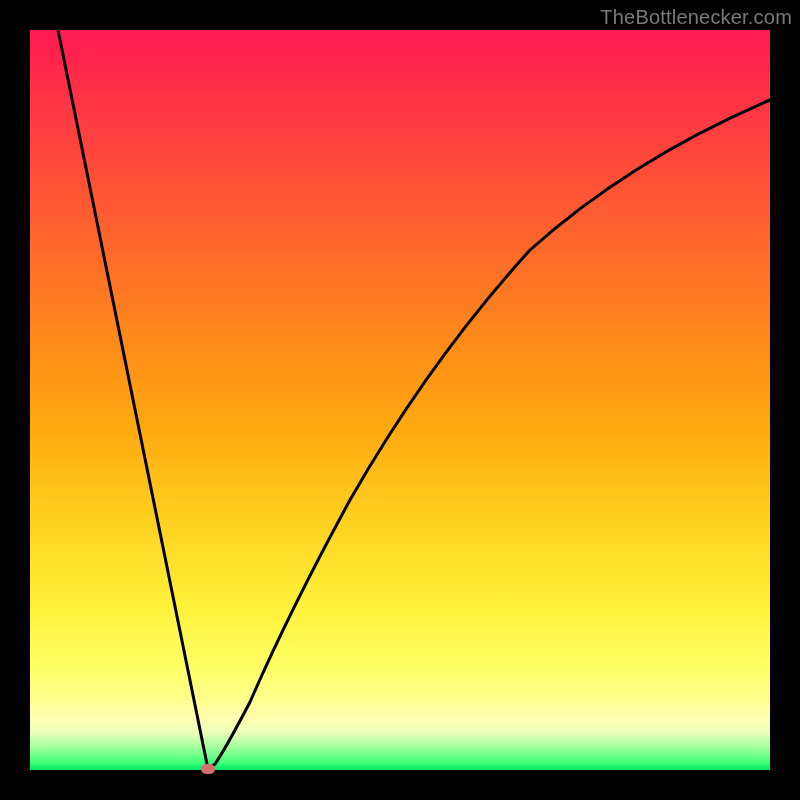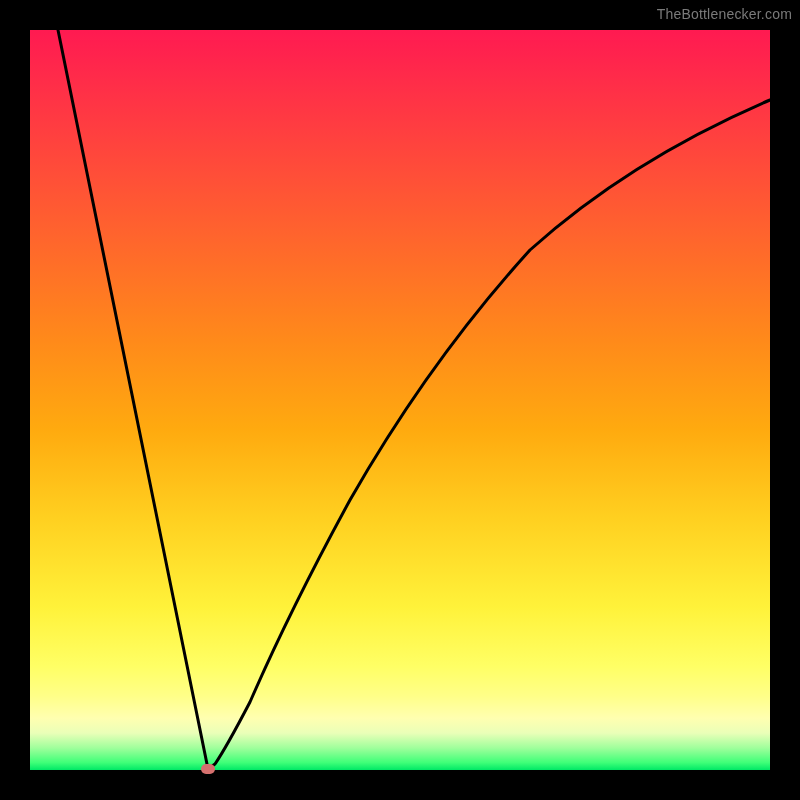--- a/index.html
+++ b/index.html
@@ -40,21 +40,21 @@
       #a0ff9c 97%,
       #3fff78 99%,
       #00e866 100%
     );
   }
   .watermark {
     position: absolute;
     top: 6px;
     right: 8px;
     color: #7a7a7a;
-    font-size: 14px;
+    font-size: 20px;
     font-weight: 400;
     letter-spacing: 0.2px;
     user-select: none;
   }
   svg {
     position: absolute;
     left: 0;
     top: 0;
   }
   .marker {

